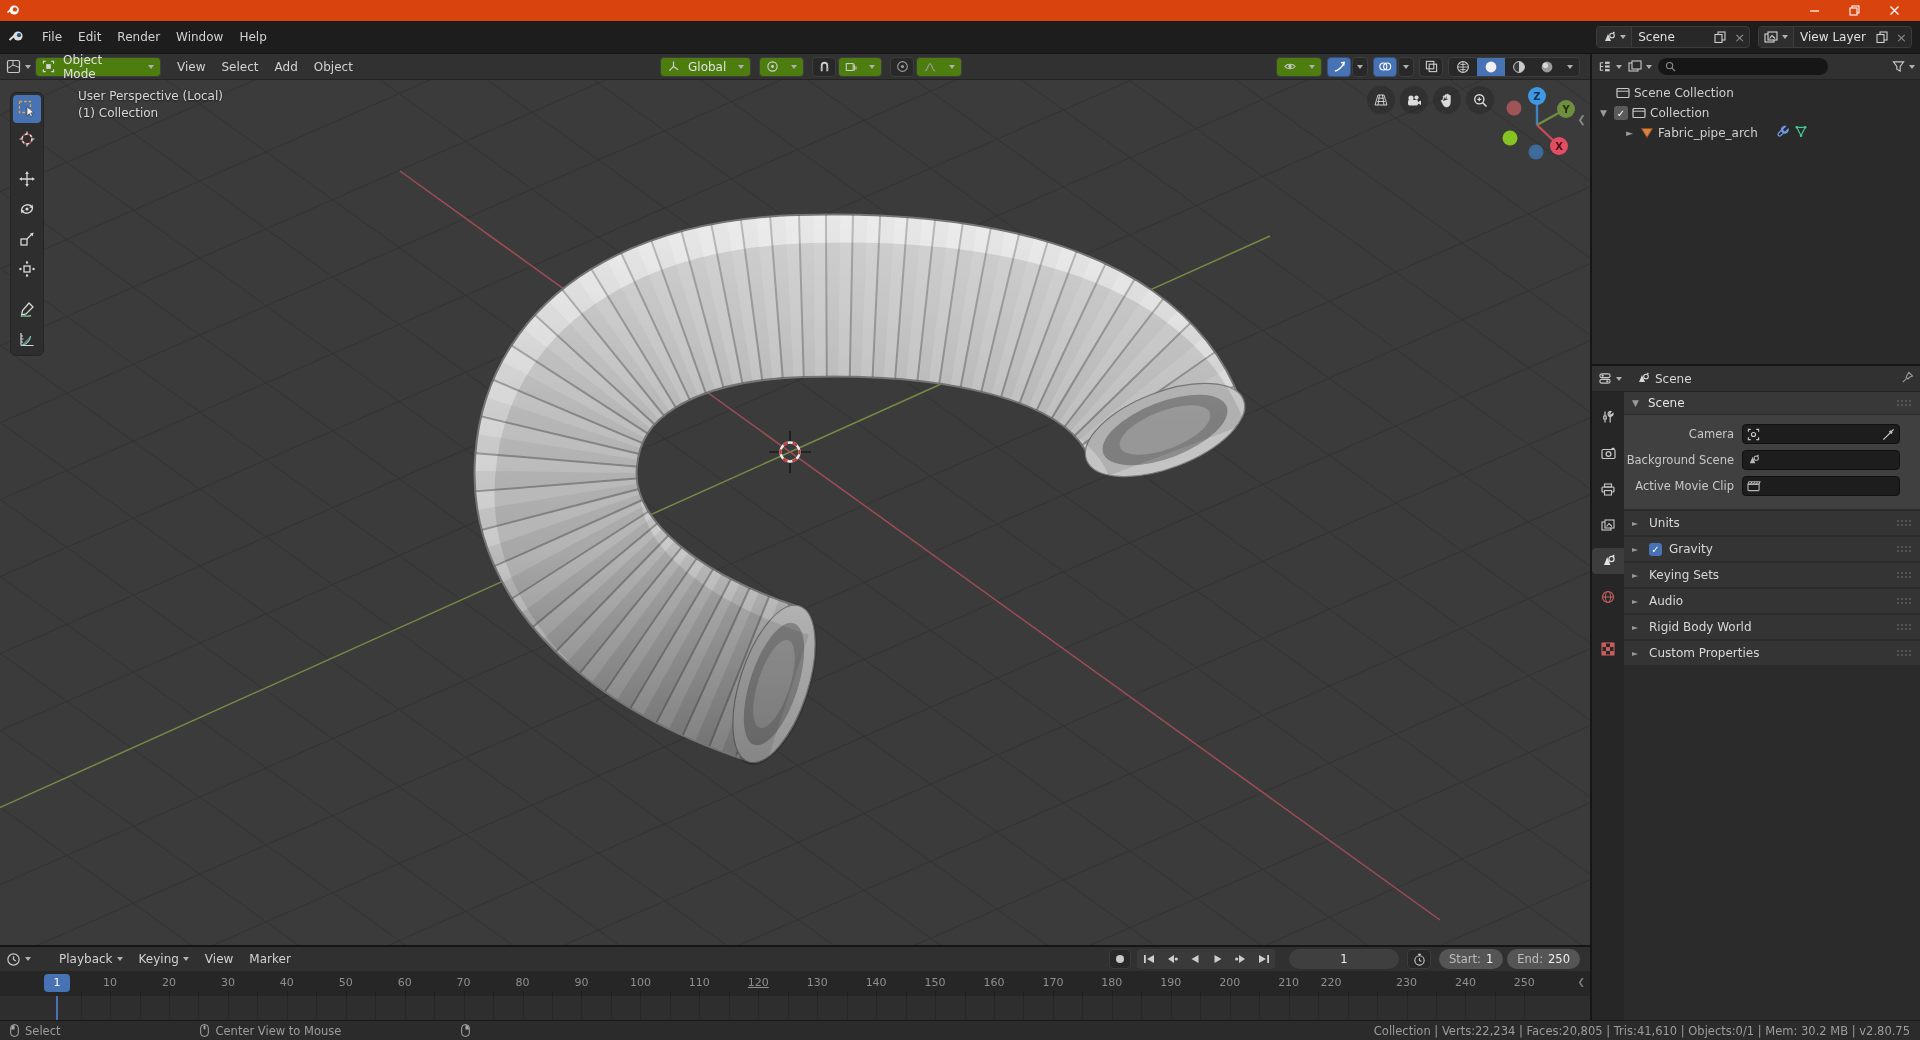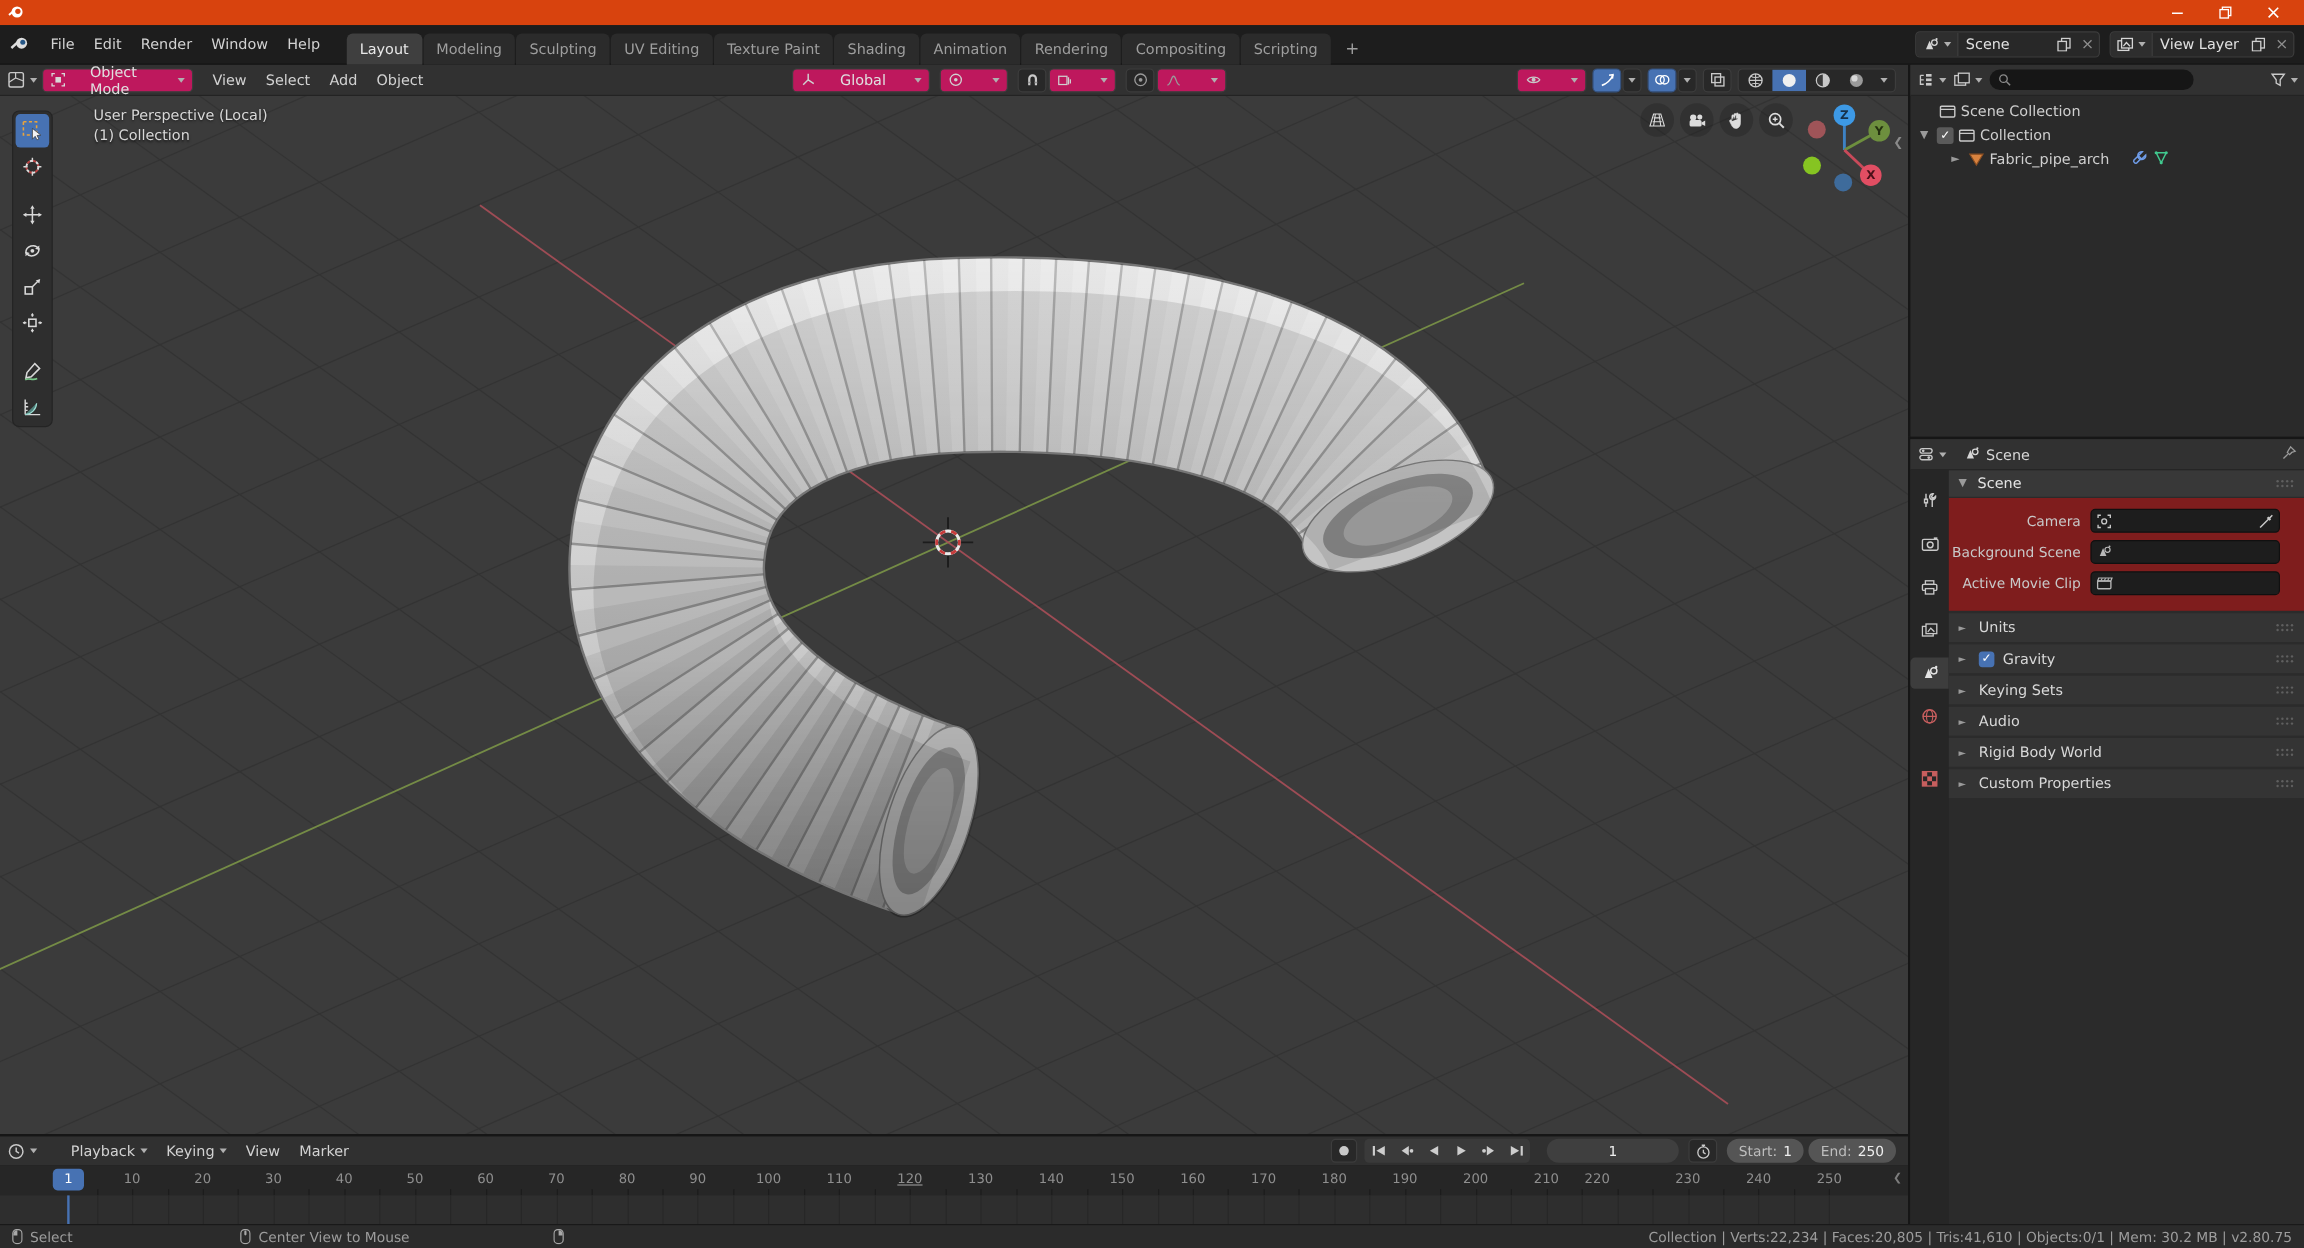--- a/index.html
+++ b/index.html
@@ -20,21 +20,21 @@
   .tab.plus{background:transparent;color:#9e9e9e;font-size:14px}
   .topsel{margin-left:auto;display:flex;align-items:center;gap:8px;margin-right:8px}
   .sel-chip{display:flex;align-items:center;background:#282828;border:1px solid #3c3c3c;border-radius:4px;height:22px;overflow:hidden}
   .sel-chip .seg{display:flex;align-items:center;padding:0 5px;height:100%}
   .sel-chip .seg.iconseg{background:#2e2e2e;border-right:1px solid #3c3c3c}
   .sel-chip .val{min-width:78px;padding:0 6px;color:#e0e0e0}
   .sel-chip .mini{padding:0 4px;color:#b5b5b5}
   .caret{width:0;height:0;border-left:3.5px solid transparent;border-right:3.5px solid transparent;border-top:4.5px solid #b0b0b0;display:inline-block;margin-left:4px}
   
   #vph{left:0;top:54px;width:1590px;height:26px;background:#313131;display:flex;align-items:center;border-bottom:1px solid #232323}
-  .chip{display:flex;align-items:center;background:#be185d;border:1px solid #3d3d3d;border-radius:4px;height:20px;padding:0 6px;gap:20px;color:#e0e0e0}
+  .chip{display:flex;align-items:center;background:#4d7c0f;border:1px solid #3d3d3d;border-radius:4px;height:20px;padding:0 6px;gap:8px;color:#e0e0e0}
   .iconbtn{display:flex;align-items:center;justify-content:center;height:20px;min-width:24px;border-radius:4px;background:#282828;border:1px solid #3d3d3d}
   .iconbtn.on{background:var(--accent,#4772b3);border-color:#35527f}
   .seggroup{display:flex;align-items:center;background:#282828;border:1px solid #3d3d3d;border-radius:4px;height:20px;overflow:hidden}
   .seggroup .sbtn{width:28px;height:100%;display:flex;align-items:center;justify-content:center}
   .seggroup .sbtn.on{background:var(--accent,#4772b3)}
   
   #canvas{left:0;top:80px;width:1590px;height:865px;background:var(--viewport-bg,#3b3b3b);overflow:hidden}
   #overlaytxt{left:78px;top:8px;color:#d8d8d8;text-shadow:0 1px 2px rgba(0,0,0,.6);line-height:17px;font-size:12px}
   #toolcol{left:10px;top:12px;width:34px;background:#2e2e2e;border:1px solid #242424;border-radius:6px;display:flex;flex-direction:column;padding:2px;gap:2px}
   .tool{width:28px;height:28px;border-radius:4px;display:flex;align-items:center;justify-content:center}
@@ -48,21 +48,21 @@
   .search{flex:1;max-width:170px;height:17px;background:#161616;border-radius:9px;display:flex;align-items:center;padding:0 7px;gap:5px;color:#777}
   .orow{display:flex;align-items:center;height:20px;font-size:12px;color:#cfcfcf;gap:4px;padding-right:6px}
   .orow .eye{margin-left:auto}
   #props{left:1590px;top:364px;width:330px;height:656px;background:#2b2b2b;border-left:2px solid #161616;border-top:2px solid #161616}
   #props .hdr{height:26px;background:#313131;display:flex;align-items:center;padding:0 6px;gap:6px;border-bottom:1px solid #232323}
   #ptabs{position:absolute;left:0;top:26px;width:32px;bottom:0;background:#262626;display:flex;flex-direction:column;align-items:center;padding-top:12px;gap:10px}
   .ptab{width:32px;height:26px;display:flex;align-items:center;justify-content:center}
   .ptab.on{background:#3d3d3d;border-radius:4px 0 0 4px}
   #pbody{position:absolute;left:32px;top:26px;right:0;bottom:0;background:#2b2b2b}
   .panel-hd{height:23px;background:#383838;display:flex;align-items:center;gap:6px;padding:0 8px;color:#e3e3e3;border-bottom:1px solid #2a2a2a}
-  .panel-bd{background:#7f1d1d;padding:6px 10px 10px 0}
+  .panel-bd{background:#404040;padding:6px 10px 10px 0}
   .frow{display:flex;align-items:center;height:26px}
   .flabel{width:118px;text-align:right;padding-right:8px;color:#c8c8c8;font-size:11.5px;white-space:nowrap}
   .fchip{flex:1;height:20px;background:#1d1d1d;border:1px solid #101010;border-radius:4px;display:flex;align-items:center;padding:0 4px;gap:4px}
   .sect{height:24px;background:#343434;display:flex;align-items:center;gap:7px;padding:0 8px;color:#d8d8d8;margin-top:2px}
   .disc{color:#9a9a9a;font-size:8px;width:10px}
   .handle{margin-left:auto}
   .cb{width:13px;height:13px;border-radius:3px;background:var(--accent,#4772b3);color:#fff;font-size:10px;display:flex;align-items:center;justify-content:center}
   
   #tlh{left:0;top:945px;width:1590px;height:26px;background:#303030;display:flex;align-items:center;border-top:2px solid #161616;padding:0 6px;gap:20px}
   #ruler{left:0;top:971px;width:1590px;height:25px;background:#262626;overflow:hidden}
@@ -119,33 +119,20 @@
         <circle cx="11" c7="6" cy="6.2" r="2.1" fill="#265787"></circle>
         <path d="M1.5 11 L7.5 5.5" stroke="#dedede" stroke-width="2" fill="none"></path>
       </svg>
   </span>
   <div class="row">
       <div class="menu">File</div>
       <div class="menu">Edit</div>
       <div class="menu">Render</div>
       <div class="menu">Window</div>
       <div class="menu">Help</div>
-    </div>
-  <div class="tabs">
-      <div class="tab active">Layout</div>
-      <div class="tab">Modeling</div>
-      <div class="tab">Sculpting</div>
-      <div class="tab">UV Editing</div>
-      <div class="tab">Texture Paint</div>
-      <div class="tab">Shading</div>
-      <div class="tab">Animation</div>
-      <div class="tab">Rendering</div>
-      <div class="tab">Compositing</div>
-      <div class="tab">Scripting</div>
-      <div class="tab plus">+</div>
     </div>
   <div class="topsel">
     <div class="sel-chip">
       <span class="seg iconseg">
         <svg width="14" height="13" viewBox="0 0 14 13">
             <path d="M3 10 L6 3 L9 10 Z" fill="#d6d6d6"></path>
             <circle cx="10" cy="4.5" r="2.3" fill="none" stroke="#d6d6d6" stroke-width="1.1"></circle>
             <circle cx="11.8" cy="1.6" r="0.9" fill="#d6d6d6"></circle>
           </svg>
         <span class="caret"></span>

